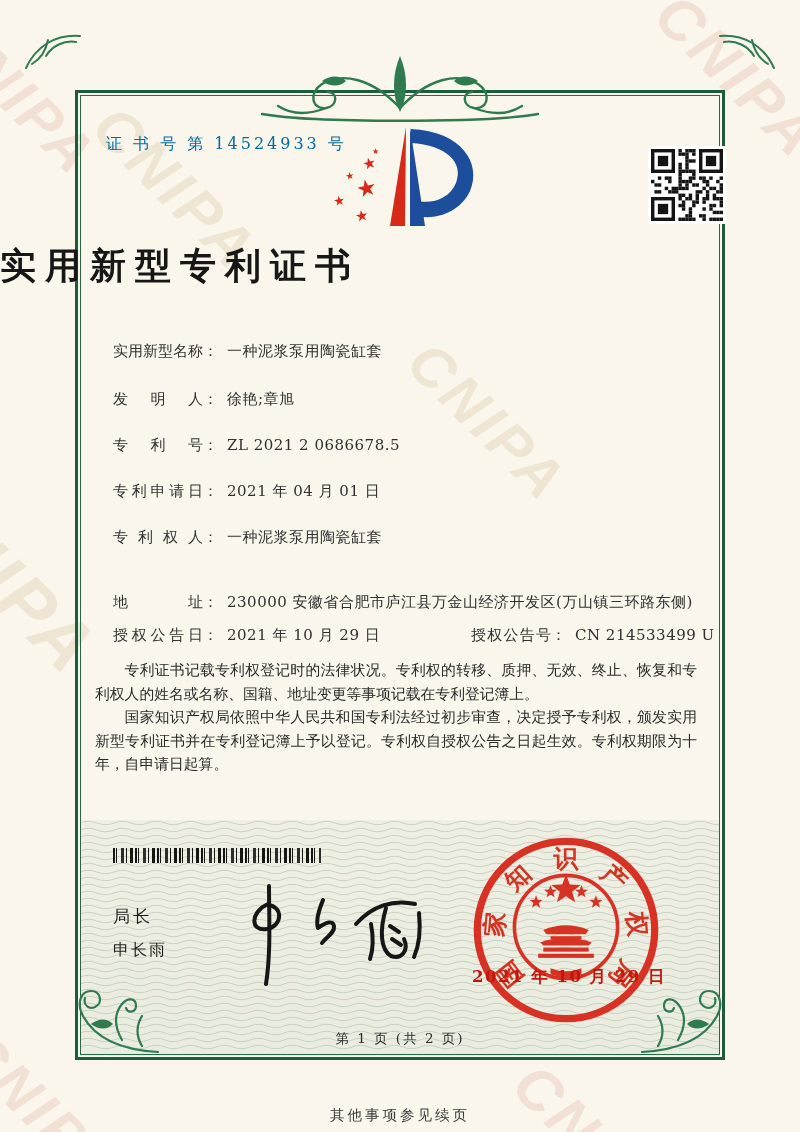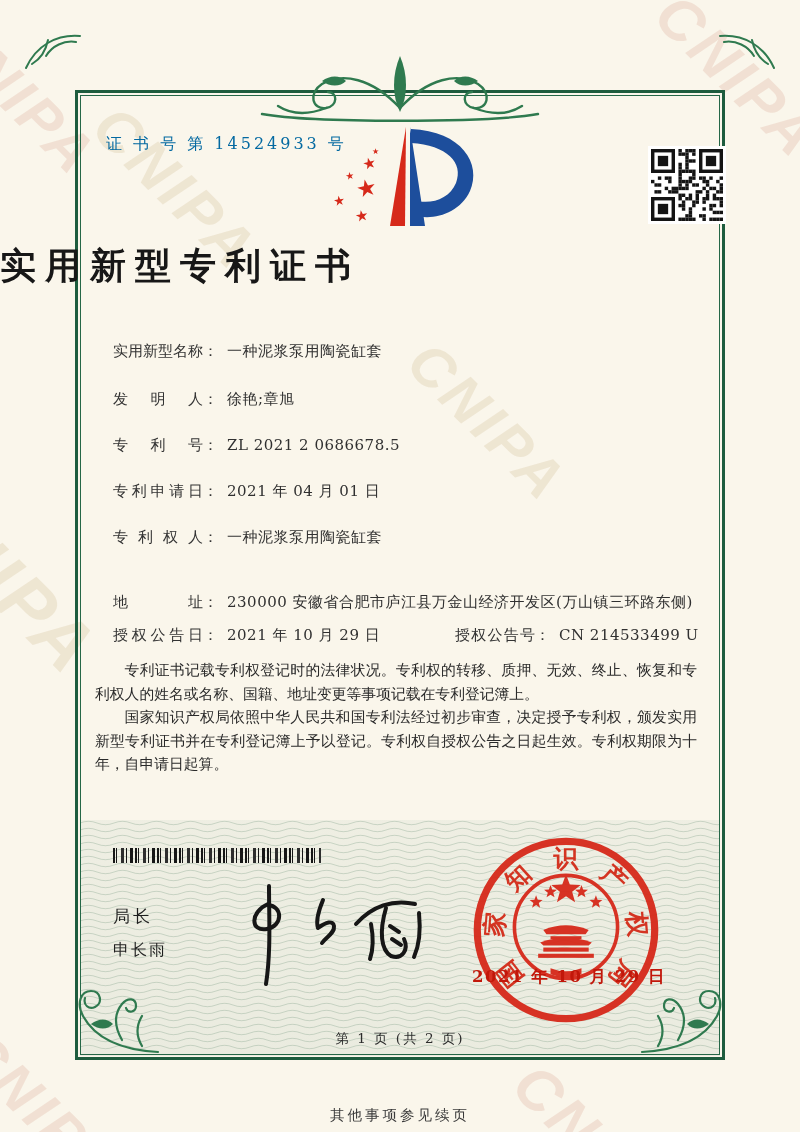--- a/index.html
+++ b/index.html
@@ -38,21 +38,21 @@
   .title{
     position:absolute;left:0;right:0;top:242px;z-index:3;
     font-size:36px;font-weight:700;letter-spacing:9px;color:#171717;
   }
   
   .row{position:absolute;left:113px;z-index:3;font-size:15px;color:#333;line-height:23px;}
   .lbl{display:inline-block;width:90px;text-align:justify;text-align-last:justify;vertical-align:top;}
   .colon{vertical-align:top;}
   .val{display:inline-block;margin-left:9px;vertical-align:top;letter-spacing:0.5px;color:#303030;}
   .val-wrap{width:498px;}
-  .pair2{position:absolute;left:342px;top:0;white-space:nowrap;}
+  .pair2{position:absolute;left:358px;top:0;white-space:nowrap;}
   .pair2 .lbl{width:80px;}
   
   .body-text{
     position:absolute;left:95px;top:658px;width:602px;z-index:3;
     font-size:14.8px;line-height:23.6px;color:#2a2a2a;text-align:justify;
   }
   .body-text p{margin:0;text-indent:2em;}
   
   .barcode{
     position:absolute;left:113px;top:848px;width:208px;height:15px;z-index:3;

